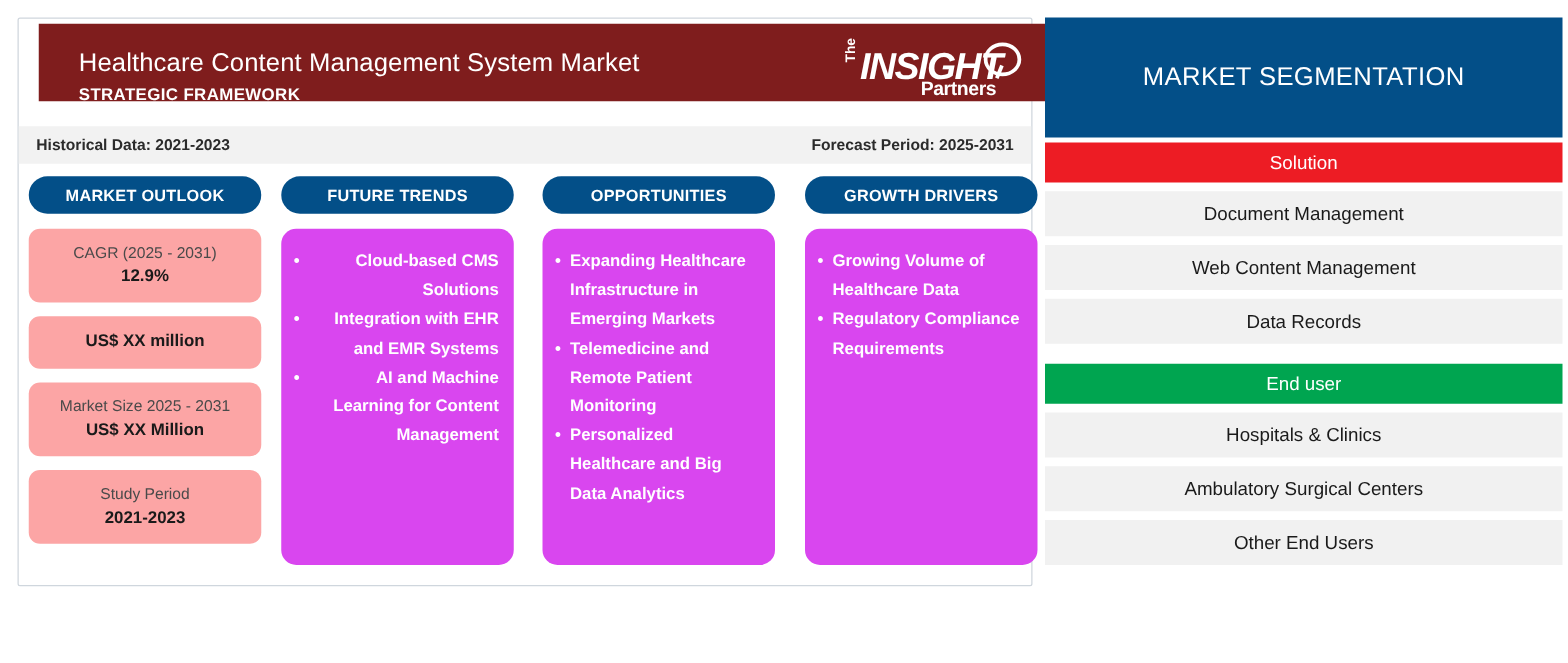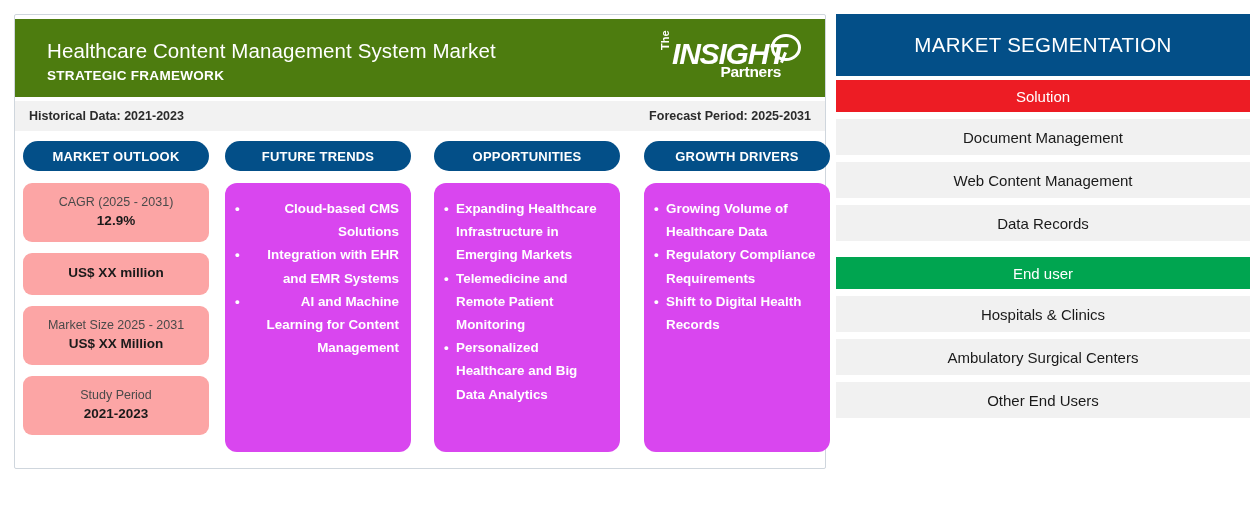--- a/index.html
+++ b/index.html
@@ -28,25 +28,25 @@
     width: 812px;
     height: 455px;
     border: 1px solid #cfd6dd;
     border-radius: 2px;
     box-sizing: border-box;
     background: #ffffff;
   }
 
   .hero {
     position: absolute;
-    left: 0;
+    left: 16px;
     top: 4px;
     width: 810px;
-    height: 78px;
-    background: #4d7c0f;
+    height: 62px;
+    background: #7f1d1d;
     box-sizing: border-box;
   }
   .hero-title {
     position: absolute;
     left: 32px;
     top: 20px;
     color: #ffffff;
     font-size: 20.5px;
     font-weight: normal;
     letter-spacing: 0.1px;
@@ -241,21 +241,21 @@
   
   .right-panel {
     position: absolute;
     left: 836px;
     top: 14px;
     width: 414px;
     height: 455px;
   }
   .seg-header {
     width: 414px;
-    height: 62px;
+    height: 96px;
     background: #034F88;
     color: #ffffff;
     font-size: 20.5px;
     font-weight: normal;
     letter-spacing: 0.3px;
     display: flex;
     align-items: center;
     justify-content: center;
     box-sizing: border-box;
   }
@@ -355,21 +355,20 @@
           </ul>
         </div>
       </div>
 
       <div class="col col-4">
         <div class="pill">GROWTH DRIVERS</div>
         <div class="bullet-card">
           <ul>
             <li>Growing Volume of Healthcare Data</li>
             <li>Regulatory Compliance Requirements</li>
-            <li>Shift to Digital Health Records</li>
           </ul>
         </div>
       </div>
 
     </div>
   </div>
 
   <div class="right-panel">
     <div class="seg-header">MARKET SEGMENTATION</div>
 

